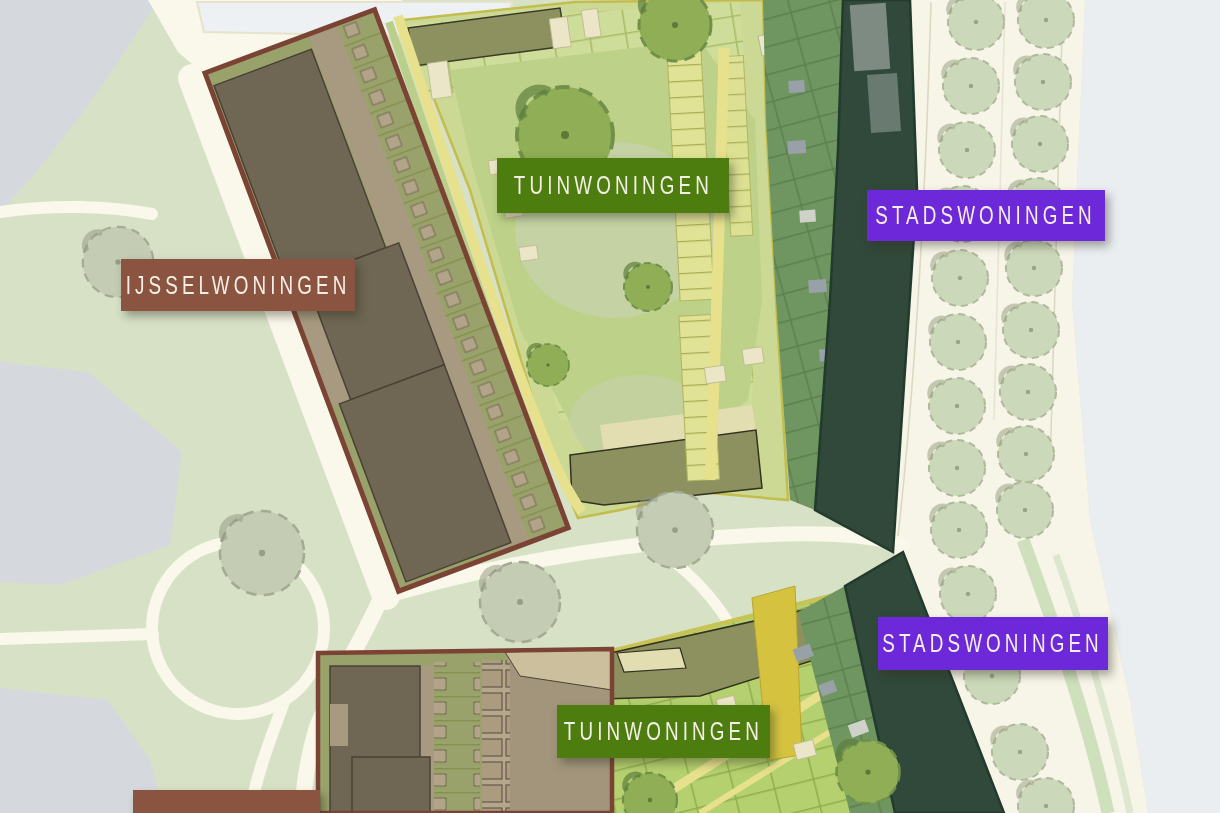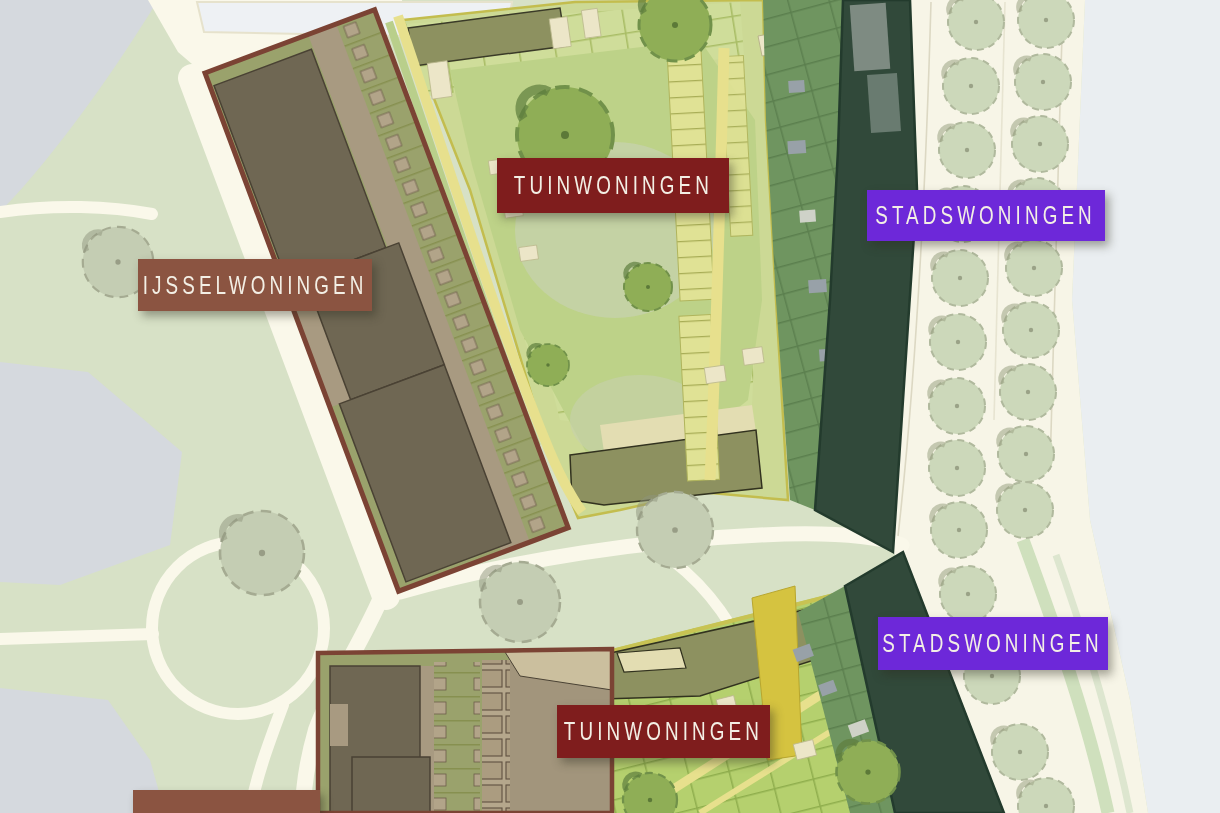--- a/index.html
+++ b/index.html
@@ -5,23 +5,23 @@
   html,body{margin:0;padding:0;background:#fff;}
   .stage{position:relative;width:1220px;height:813px;overflow:hidden;
          font-family:"Liberation Sans",sans-serif;}
   .stage svg{position:absolute;left:0;top:0;display:block;}
   .label{position:absolute;display:flex;align-items:center;justify-content:center;
          color:#f3efe5;box-shadow:4px 5px 9px rgba(45,45,30,.42);
          font-size:23px;font-weight:400;letter-spacing:5px;white-space:nowrap;
          cursor:pointer;}
   .label span{display:inline-block;transform:scale(.82,1.12);transform-origin:center;}
   .lbl-brown{background:#8b5441;}
-  .lbl-yellow{background:#7f1d1d;}
+  .lbl-yellow{background:#4d7c0f;}
   .lbl-green{background:#6d28d9;}
-  .lbl-ijssel{left:138px;top:259px;width:234px;height:52px;}
+  .lbl-ijssel{left:121px;top:259px;width:234px;height:52px;}
   .lbl-tuin-top{left:497px;top:158px;width:232px;height:55px;}
   .lbl-stads-top{left:867px;top:190px;width:238px;height:51px;}
   .lbl-stads-bottom{left:878px;top:617px;width:230px;height:53px;}
   .lbl-tuin-bottom{left:557px;top:705px;width:213px;height:53px;}
   .lbl-partial{left:133px;top:790px;width:187px;height:23px;}
 </style>
 </head>
 <body>
 
 <div class="stage">

